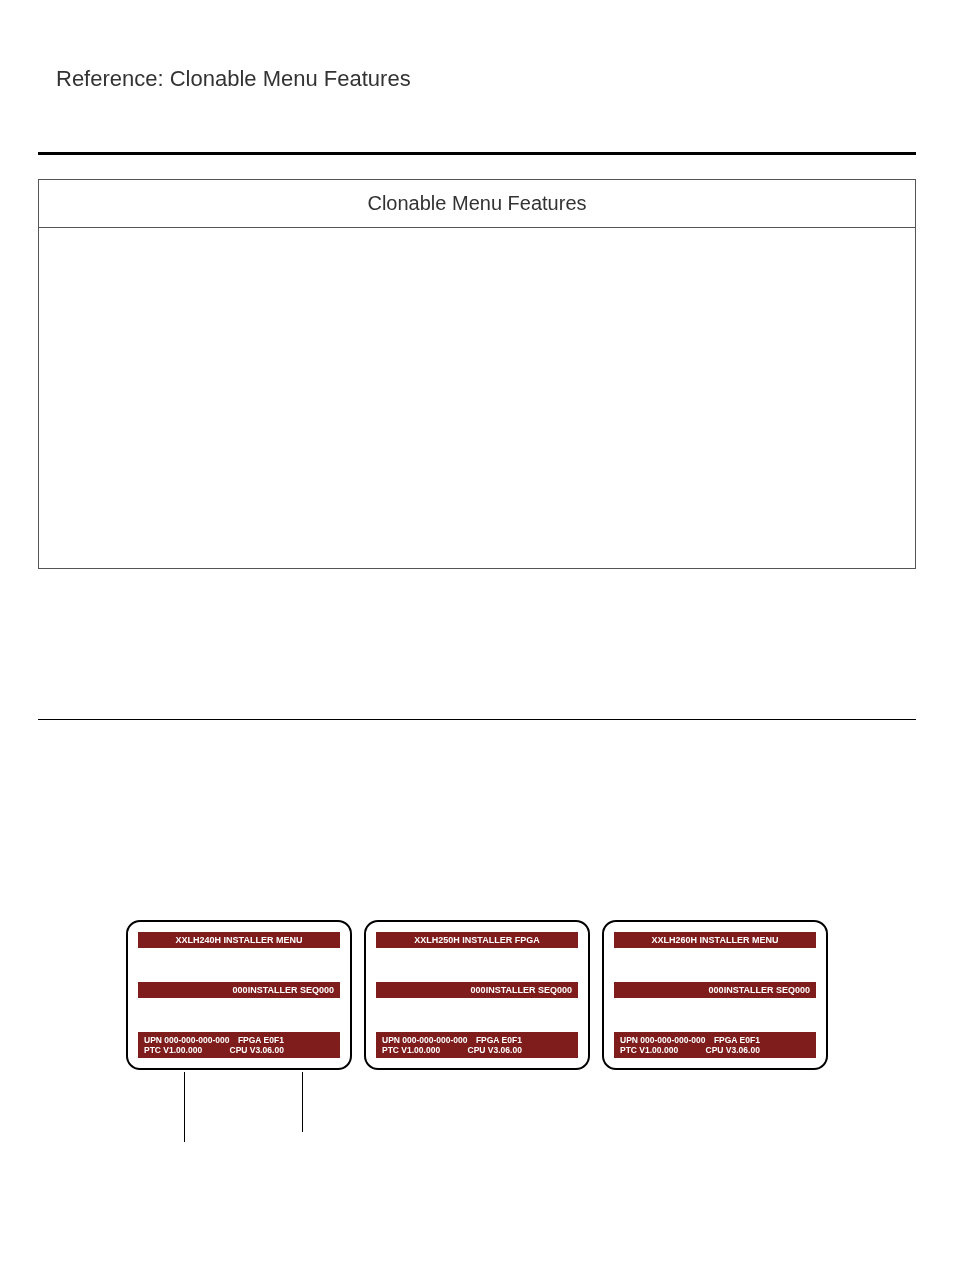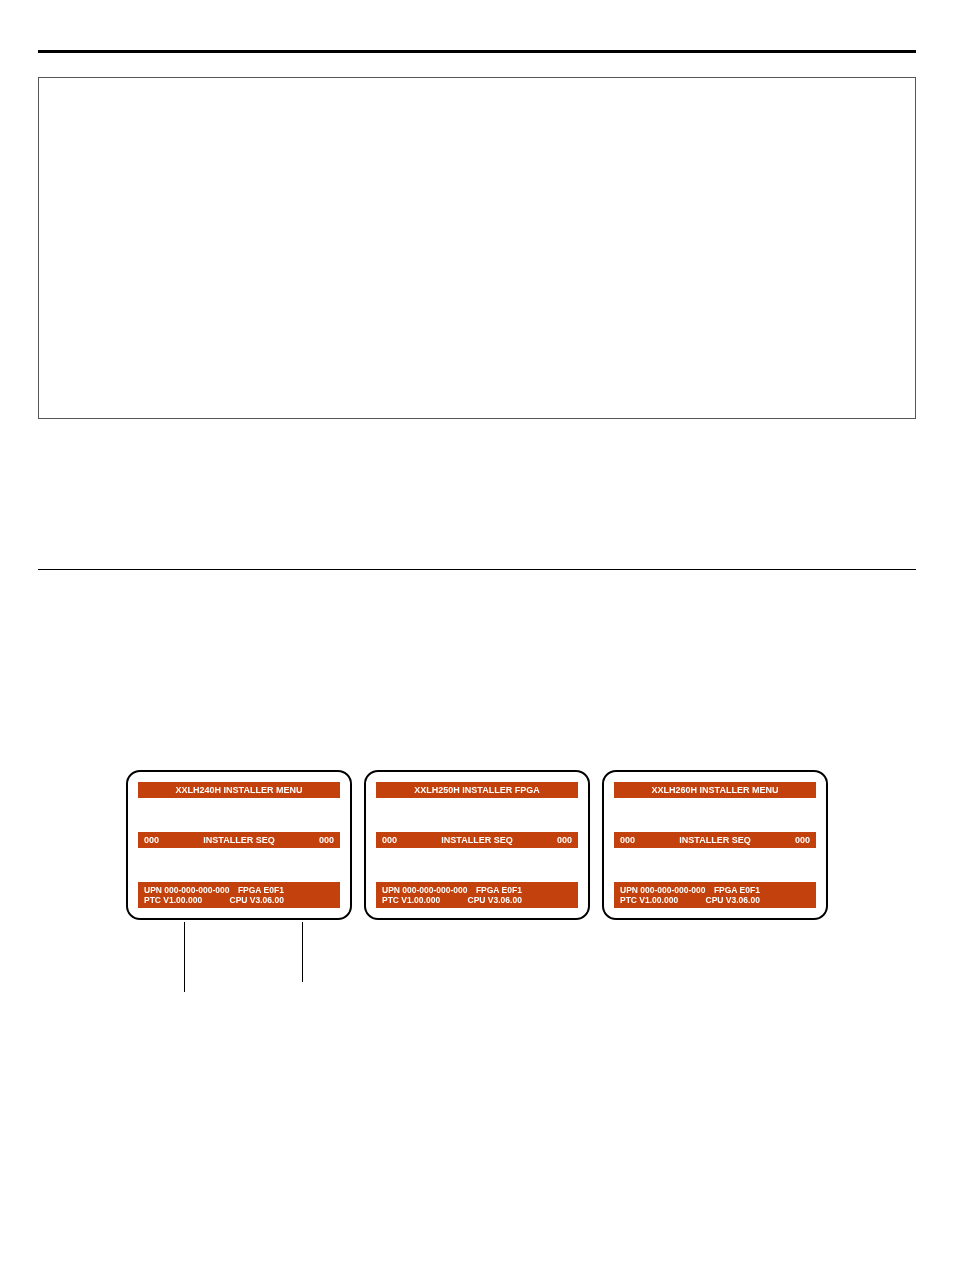--- a/index.html
+++ b/index.html
@@ -5,36 +5,38 @@
 html,body{margin:0;padding:0;background:#fff;font-family:Arial,Helvetica,sans-serif;color:#000}
 .page{width:954px;height:1272px;position:relative;box-sizing:border-box;padding:50px 38px 0 38px}
 .section-header{font-size:22px;color:#333;margin:16px 0 60px 18px}
 .hr-thick{border:none;border-top:3px solid #000;margin:0 0 24px 0}
 .hr-thin{border:none;border-top:1px solid #000;margin:0 0 20px 0}
 .panel{border:1px solid #555;margin:0 0 150px 0}
 .panel-title{border-bottom:1px solid #555;padding:12px 0;text-align:center;font-size:20px;color:#333}
 .panel-body{height:340px}
 .menus{display:flex;justify-content:center;gap:12px;margin-top:200px}
 .menu-box{width:226px;height:150px;border:2px solid #000;border-radius:14px;padding:10px 10px;box-sizing:border-box;display:flex;flex-direction:column;justify-content:space-between;position:relative}
-.bar{background:#c2410c;color:#fff;font-size:9px;font-weight:bold;padding:3px 6px}
+.bar{background:#7f1d1d;color:#fff;font-size:9px;font-weight:bold;padding:3px 6px}
 .bar-title{text-align:center}
-.bar-seq{display:flex;justify-content:space-between}
+.bar-seq{display:flex;justify-content:flex-end}
 .bar-info{display:flex;justify-content:flex-start}
 .info-col{display:flex;flex-direction:column;font-size:8.5px;line-height:1.2}
 .info-col span{white-space:nowrap}
 .vline{position:absolute;background:#000;width:1px}
 </style>
 </head>
 <body>
 <div class="page">
 
+<div class="section-header">Reference: Clonable Menu Features</div>
 
 <hr class="hr-thick">
 
 <div class="panel">
+  <div class="panel-title">Clonable Menu Features</div>
   <div class="panel-body"></div>
 </div>
 
 <hr class="hr-thin">
 
 <div class="menus">
 
   <div class="menu-box">
     <div class="bar bar-title">XXLH240H INSTALLER  MENU</div>
     <div class="bar bar-seq">

